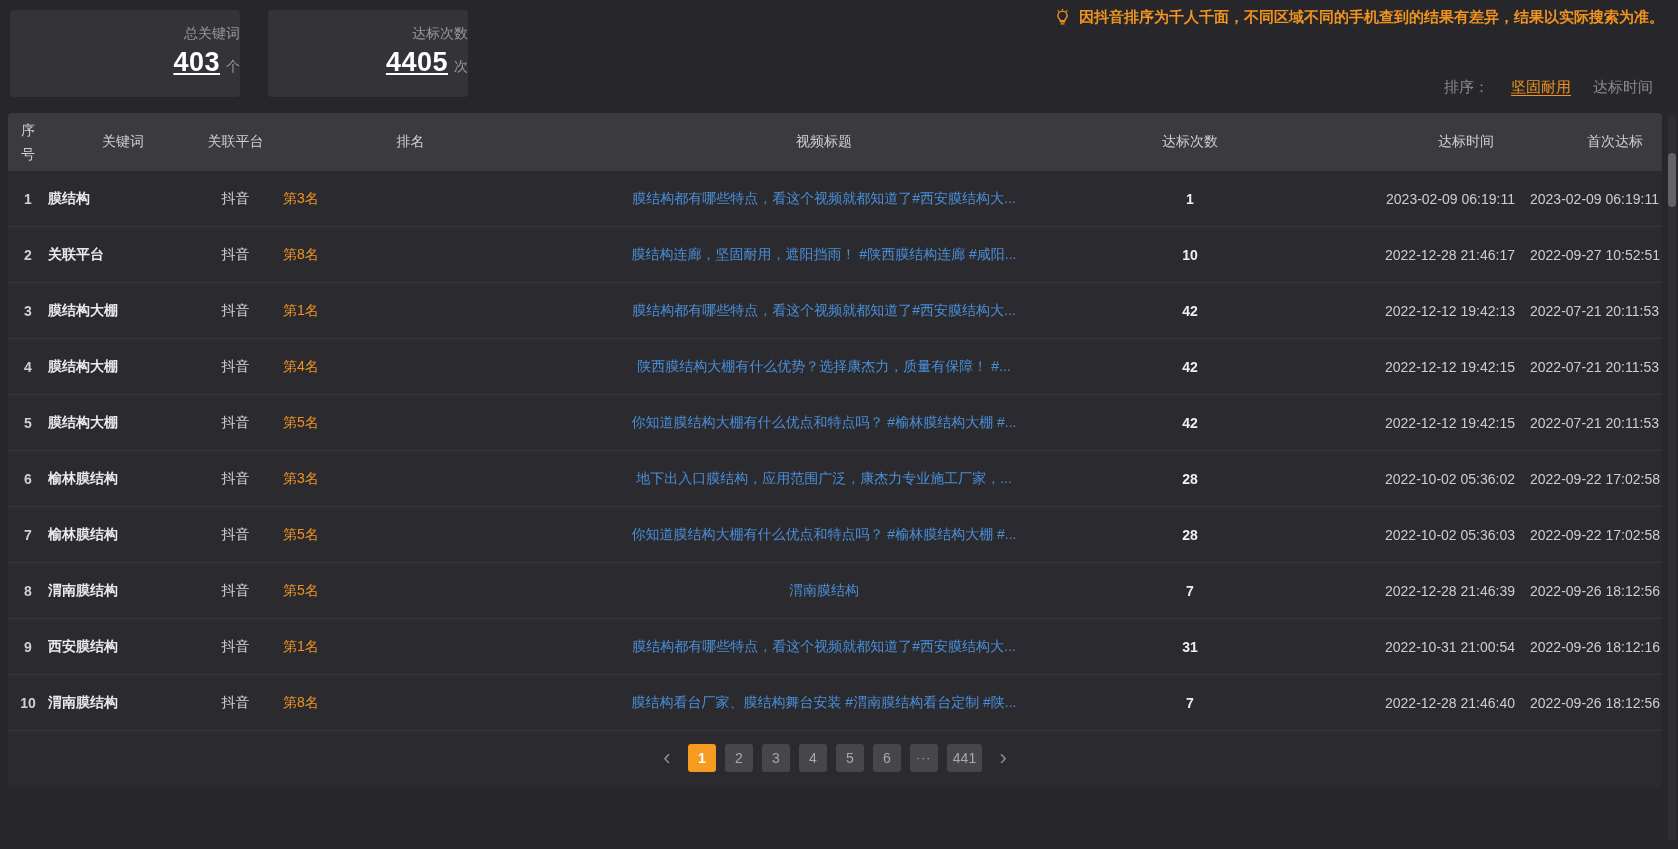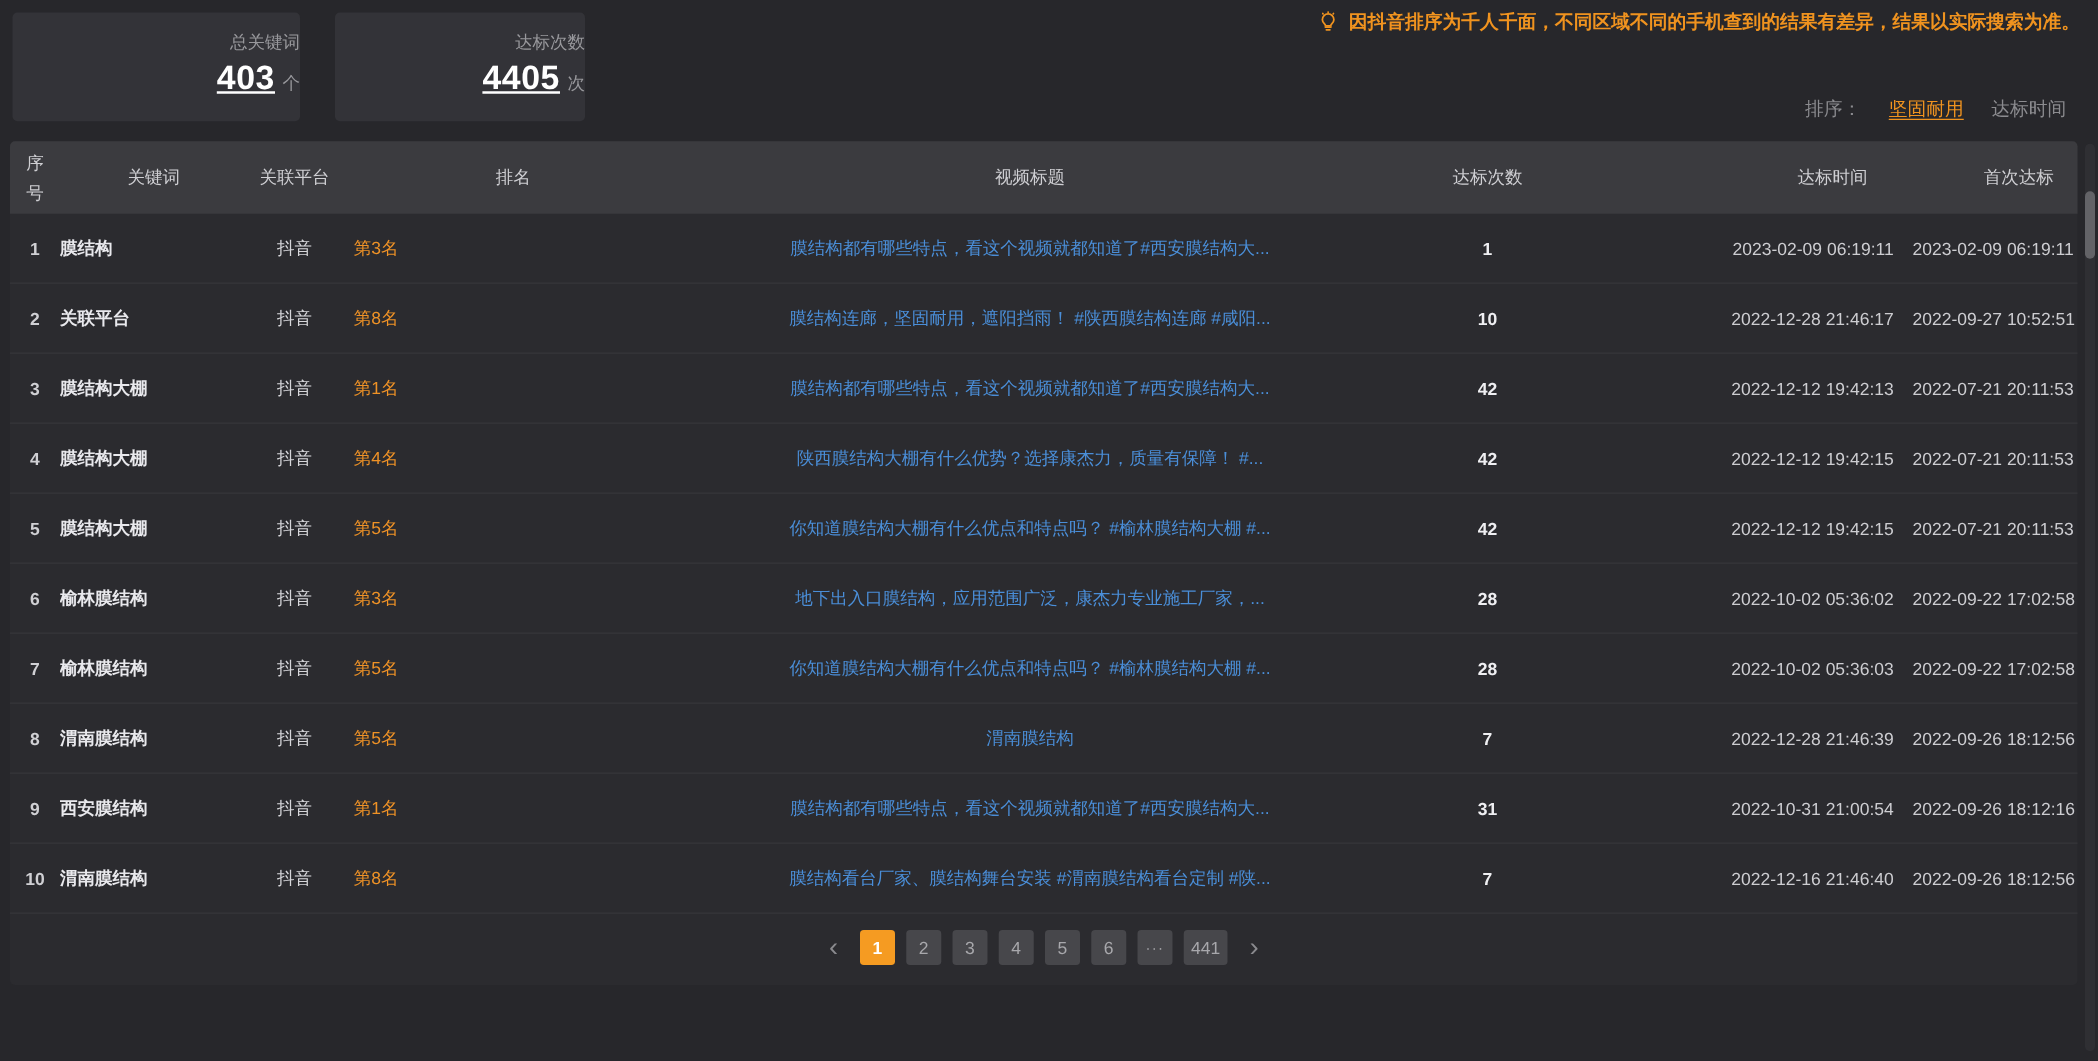--- a/index.html
+++ b/index.html
@@ -231,21 +231,21 @@
         <div class="td c7">2022-10-31 21:00:54</div>
         <div class="td c8">2022-09-26 18:12:16</div>
       </div>
       <div class="grid-row tr">
         <div class="td c1">10</div>
         <div class="td c2">渭南膜结构</div>
         <div class="td c3">抖音</div>
         <div class="td c4">第8名</div>
         <div class="td c5"><a class="video-link">膜结构看台厂家、膜结构舞台安装 #渭南膜结构看台定制 #陕...</a></div>
         <div class="td c6">7</div>
-        <div class="td c7">2022-12-16 21:46:40</div>
+        <div class="td c7">2022-12-28 21:46:40</div>
         <div class="td c8">2022-09-26 18:12:56</div>
       </div>
     </div>
   <div class="pagination" id="pagination">
       <span class="page-arrow">‹</span>
       <span class="page-num active">1</span>
       <span class="page-num">2</span>
       <span class="page-num">3</span>
       <span class="page-num">4</span>
       <span class="page-num">5</span>

